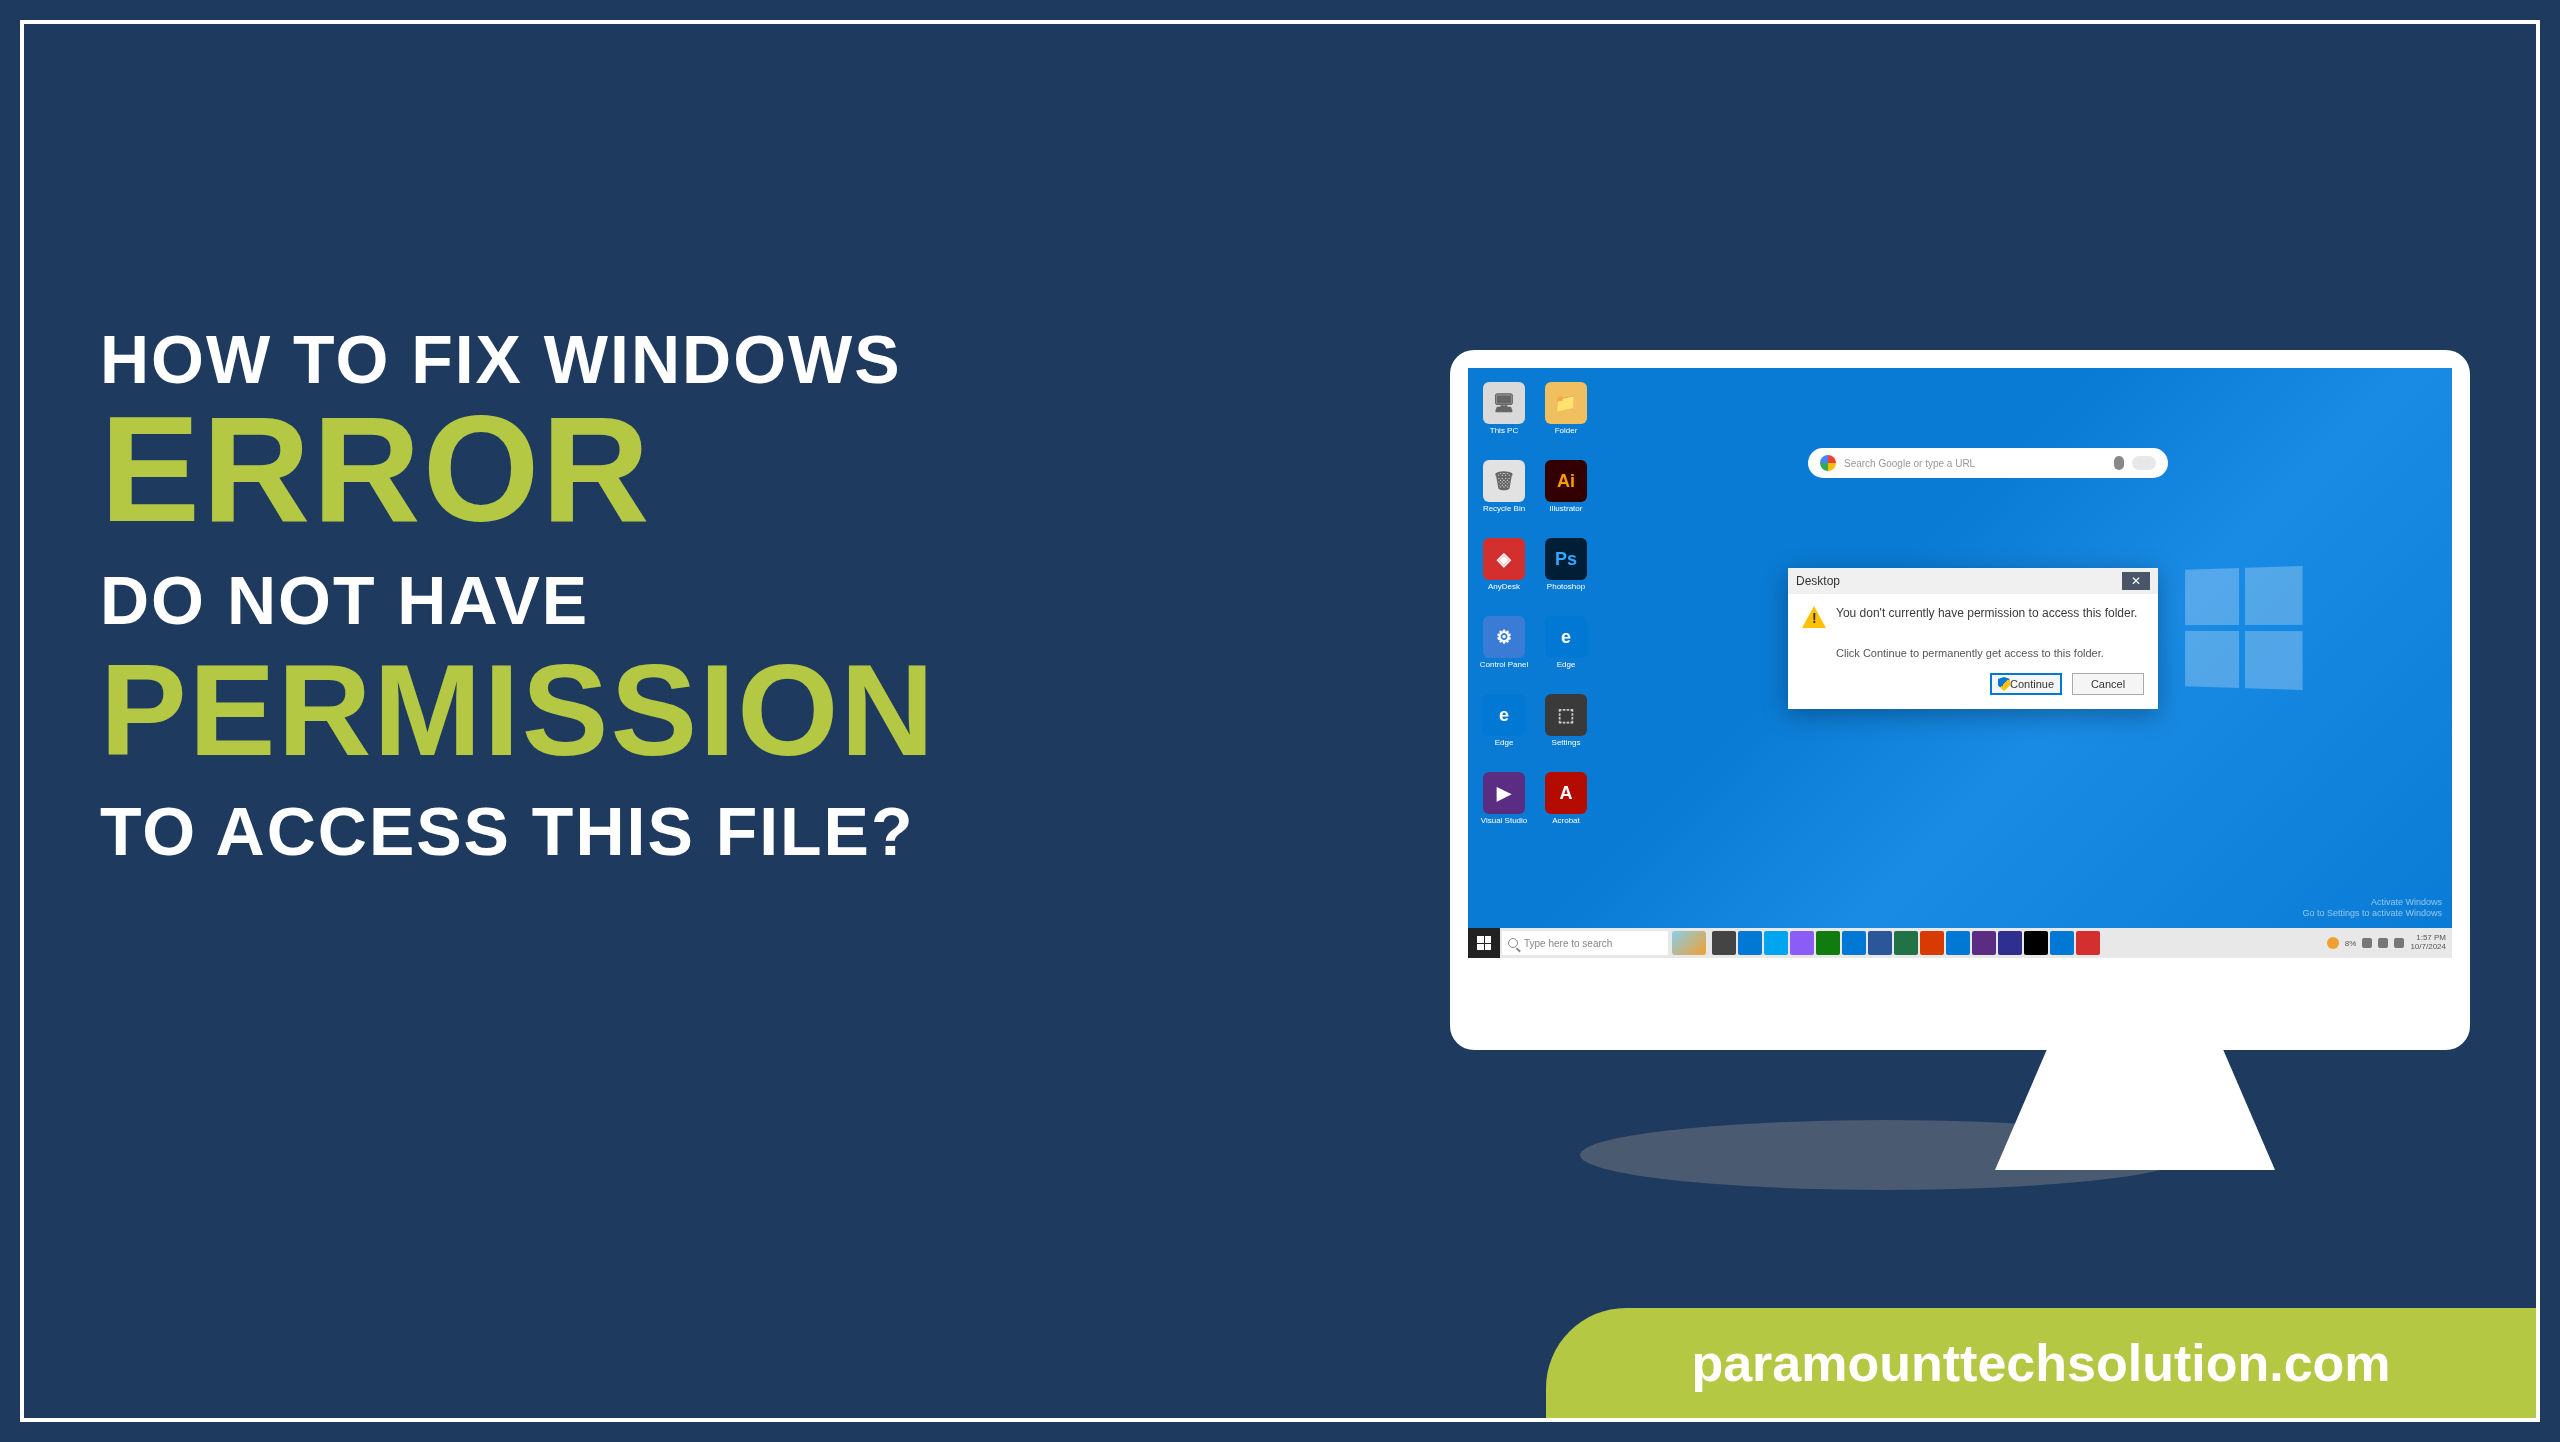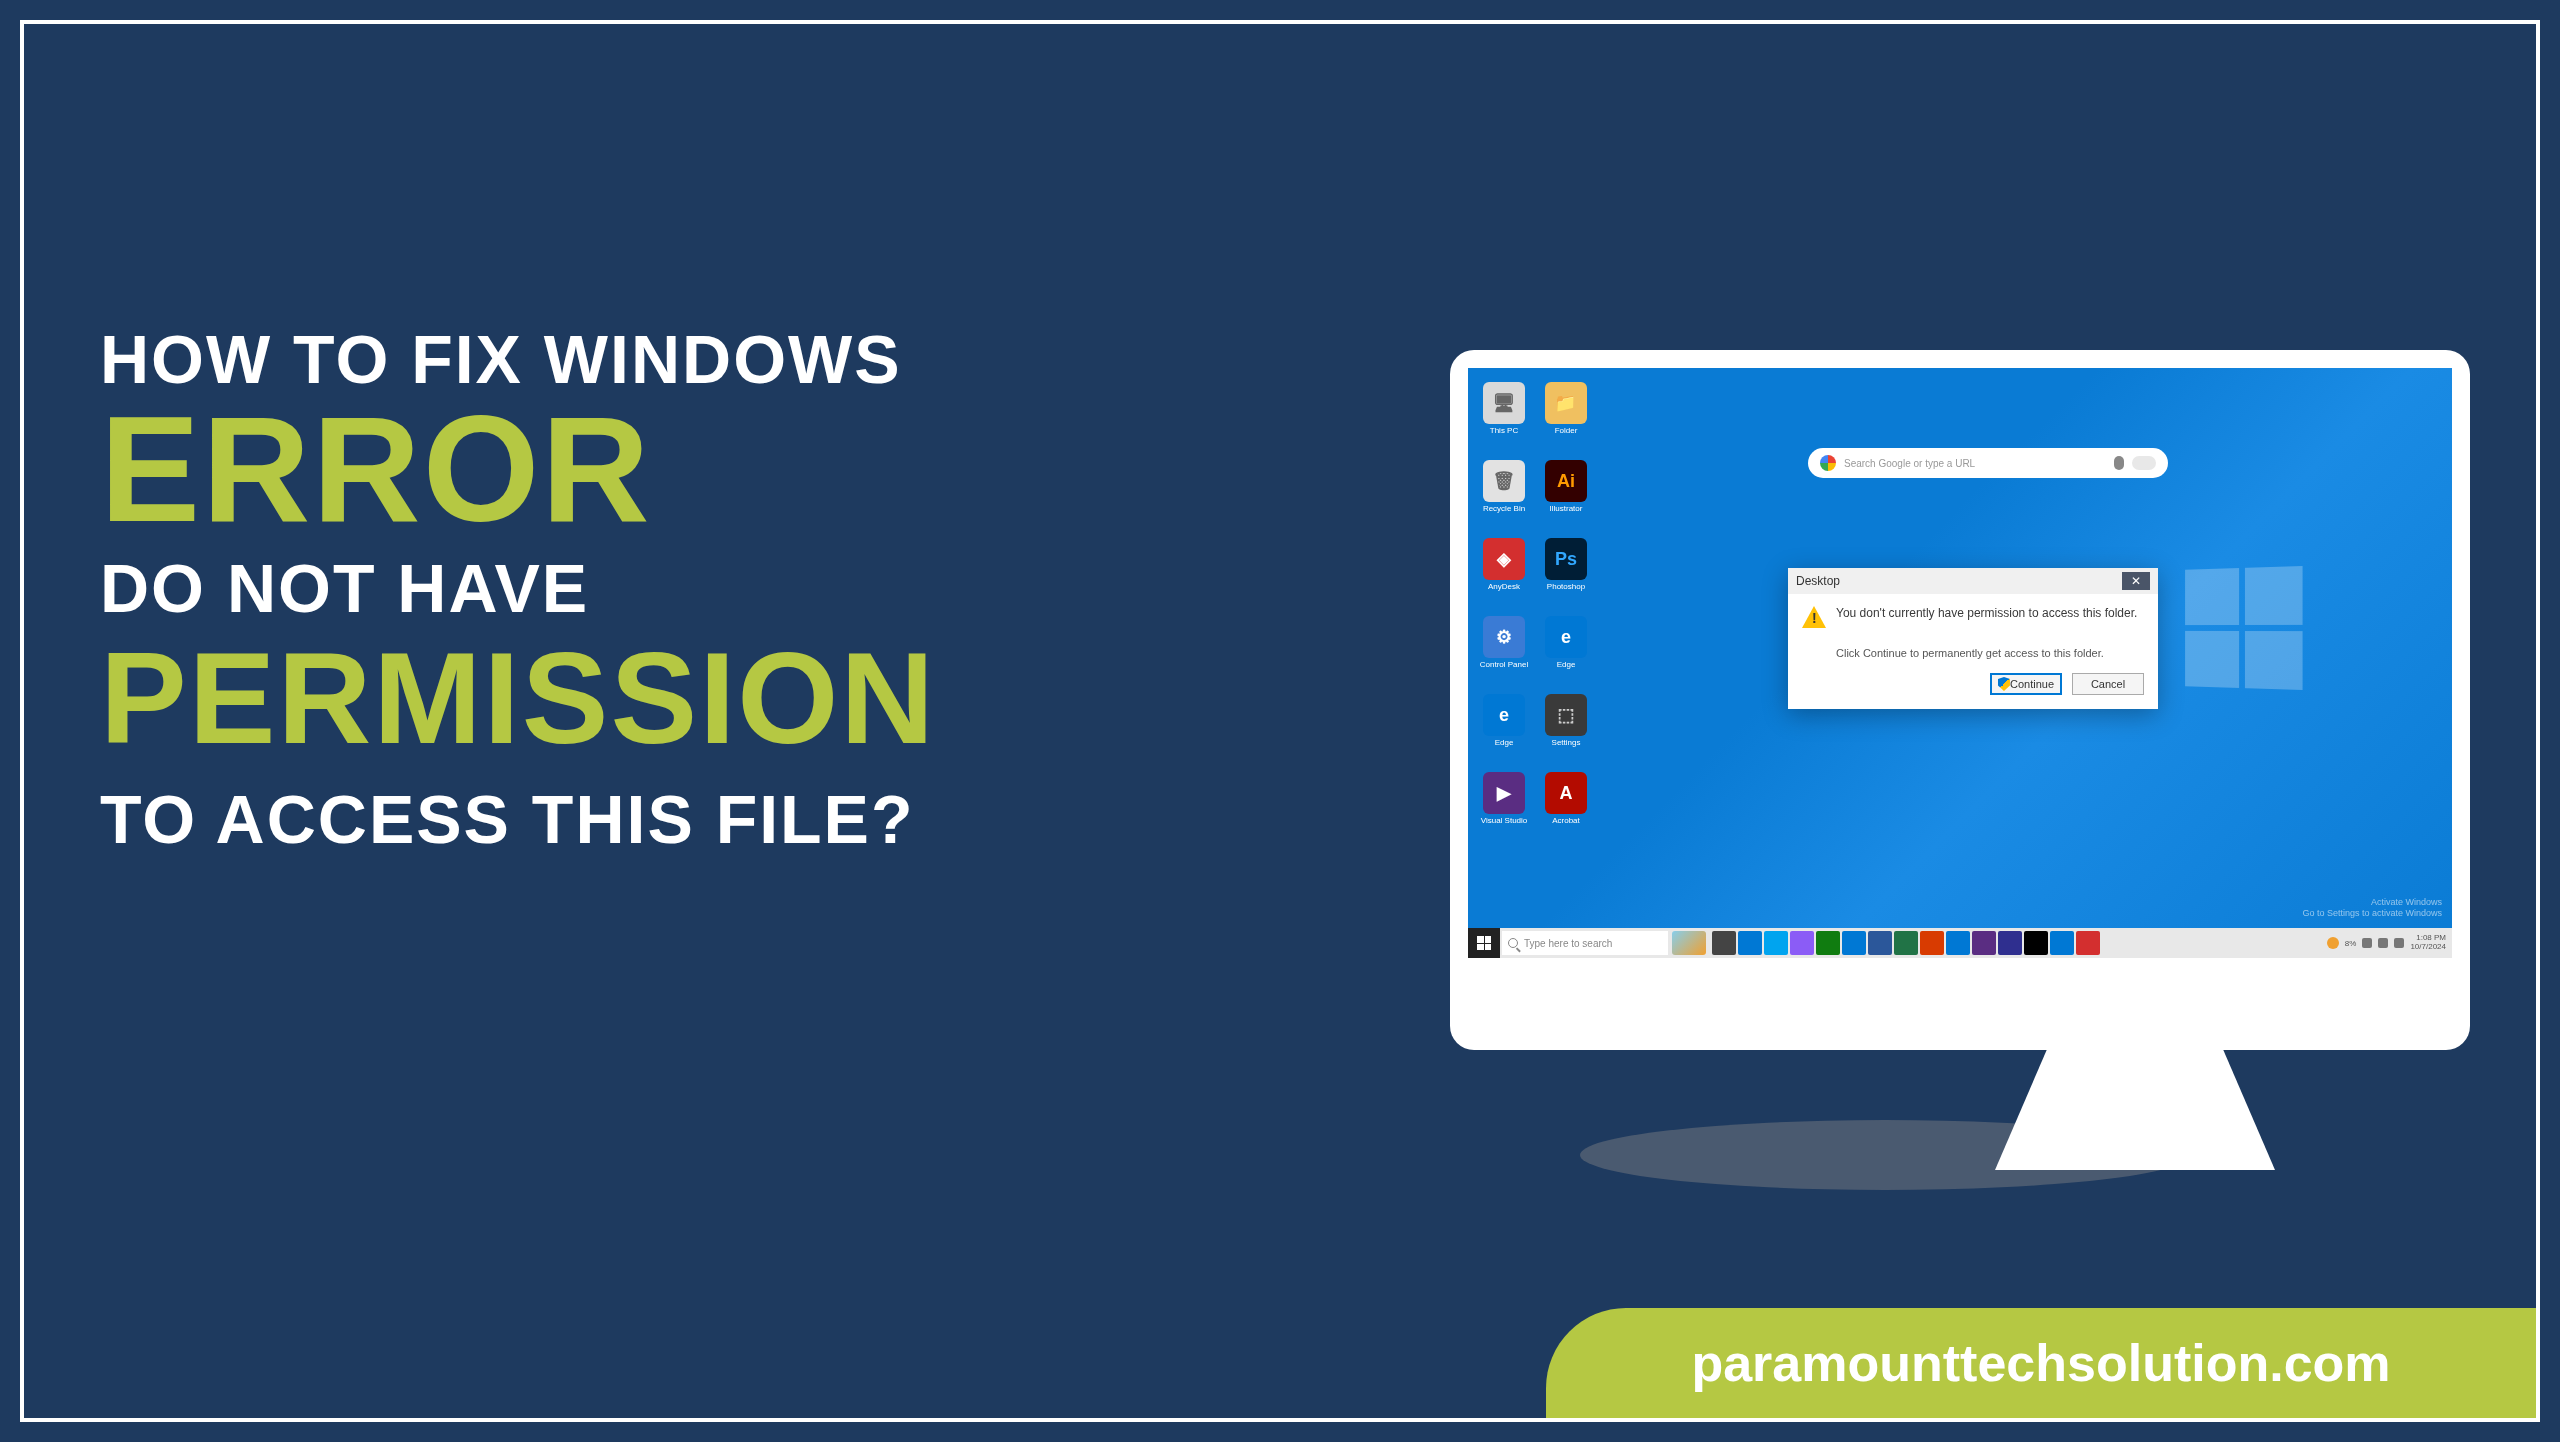--- a/index.html
+++ b/index.html
@@ -18,21 +18,21 @@
   }
   .heading {
     position: absolute;
     top: 320px;
     left: 100px;
     width: 1400px;
   }
   .heading span { display: block; font-weight: 900; letter-spacing: 2px; font-family: 'Trebuchet MS', sans-serif; }
   .line-white { color: #ffffff; font-size: 68px; }
   .line-green { color: #b5c843; font-size: 150px; line-height: 0.95; }
-  .line-white-sm { color: #ffffff; font-size: 68px; margin-top: 8px;}
+  .line-white-sm { color: #ffffff; font-size: 68px; margin-top: 20px;}
   .line-green-sm { color: #b5c843; font-size: 130px; line-height: 0.95; margin-top: 10px;}
   .line-white-last {color: #ffffff; font-size: 68px; margin-top: 20px;}
 
   .brand-tag {
     position: absolute;
     bottom: 24px;
     right: 24px;
     width: 990px;
     height: 110px;
     background: #b5c843;
@@ -473,21 +473,21 @@
           <div class="tb-app" style="background: rgb(211, 47, 47);"></div>
         </div>
       <div class="tb-spacer"></div>
       <div class="tb-sys">
         <div class="tb-sys-circle"></div>
         <span>8%</span>
         <div class="tb-sys-icon"></div>
         <div class="tb-sys-icon"></div>
         <div class="tb-sys-icon"></div>
         <div class="tb-time">
-          <div>1:08 PM</div>
+          <div>1:57 PM</div>
           <div>10/7/2024</div>
         </div>
       </div>
     </div>
 
   </div>
 </div>
 
 <div class="brand-tag">
   <span>paramounttechsolution.com</span>

